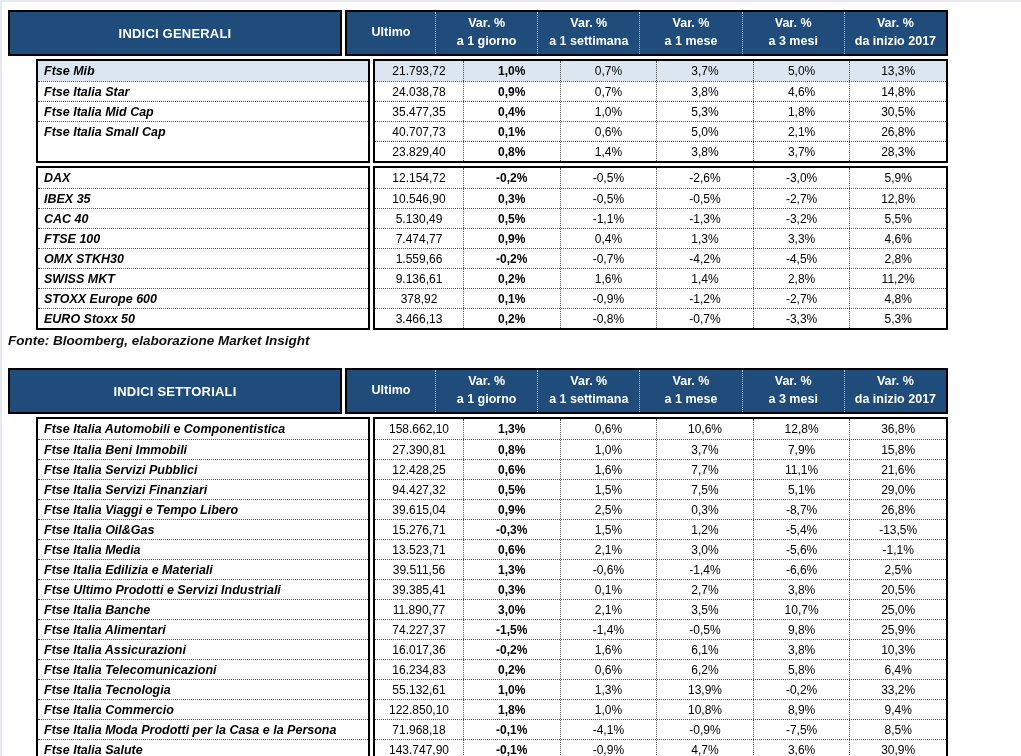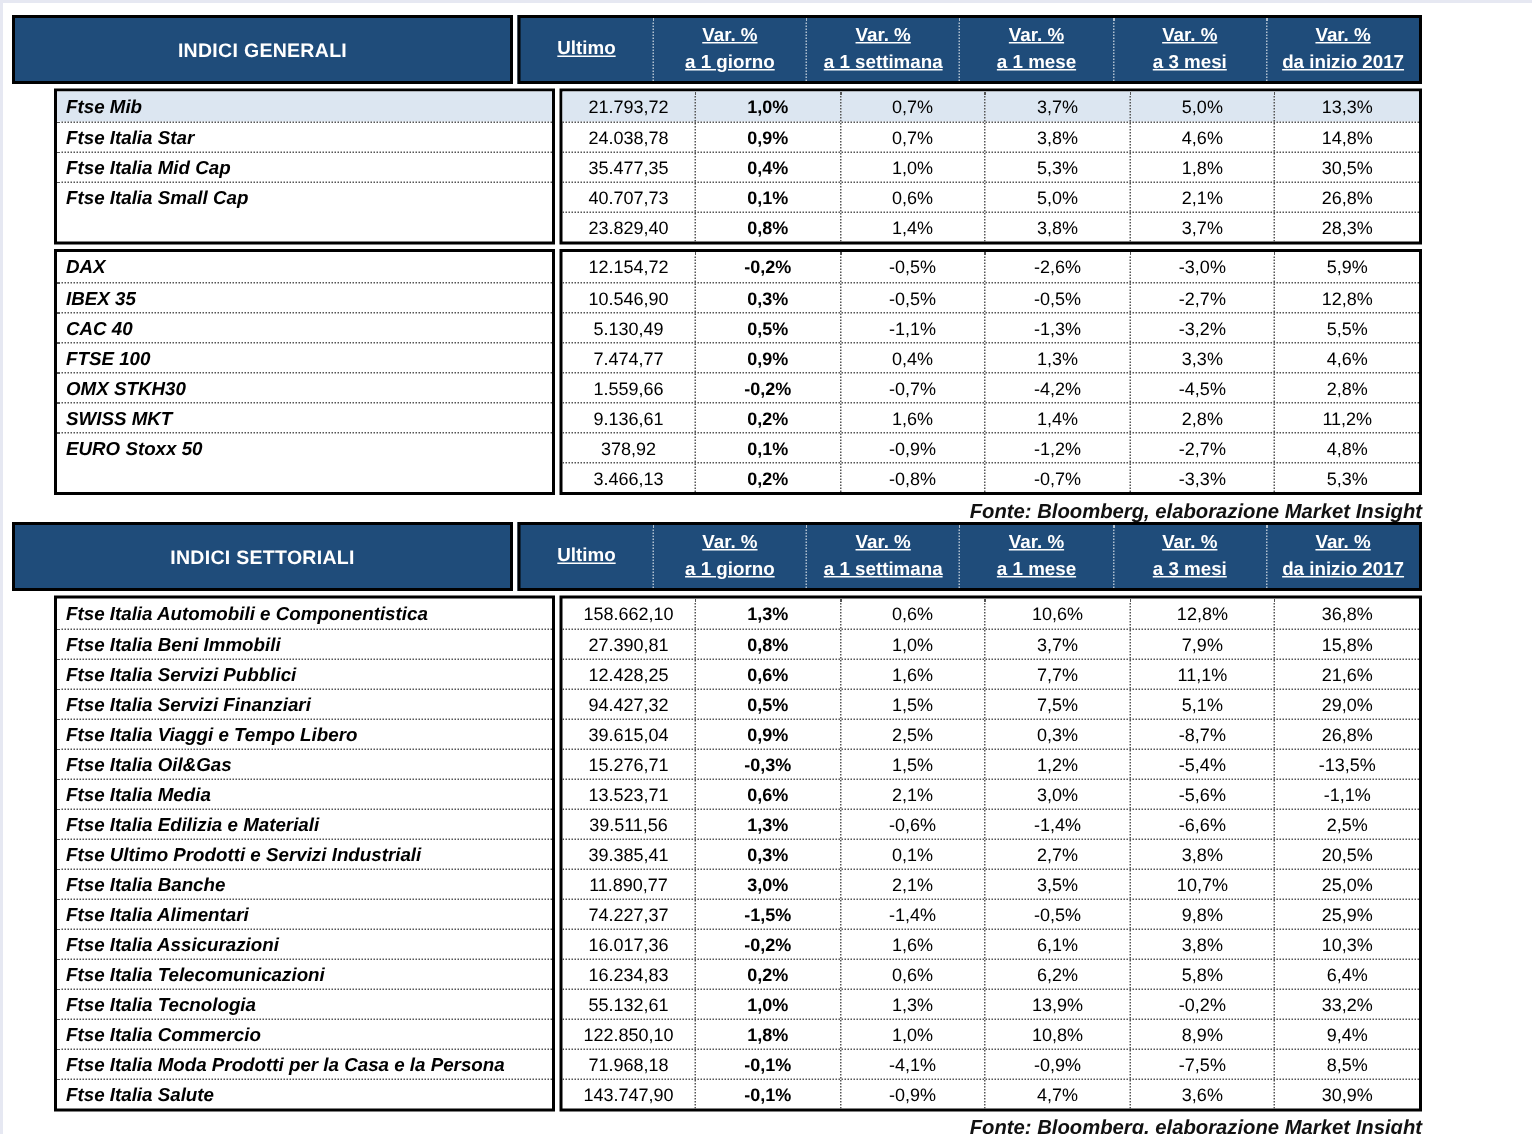--- a/index.html
+++ b/index.html
@@ -44,21 +44,20 @@
     display: flex;
     align-items: center;
     justify-content: center;
     font-weight: bold;
     font-size: 13px;
     letter-spacing: .2px;
   }
   .hgrid {
     display: grid;
     grid-template-columns: 88px repeat(5, 1fr);
-    text-decoration: underline;
   }
   .hcell {
     display: flex;
     flex-direction: column;
     align-items: center;
     justify-content: center;
     gap: 4px;
     font-weight: bold;
     font-size: 12.5px;
     line-height: 1.1;
@@ -92,22 +91,22 @@
     justify-content: center;
     font-size: 12px;
     color: #000;
     border-left: 1px dotted #555;
   }
   .dcell.first { border-left: none; }
   .dcell.bold { font-weight: bold; }
   .hl { background: #DCE6F1; }
   .source-note {
     width: 940px;
-    margin: 3px 0 0 8px;
-    text-align: right;
+    margin: 3px 0 20px 8px;
+    text-align: left;
     font-style: italic;
     font-weight: 600;
     font-size: 13.5px;
     color: #111;
   }
 </style>
 </head>
 <body>
 
 <div class="page">
@@ -191,20 +190,21 @@
         </div>
       </div>
       <div class="trow">
         <div class="label-box body-box">
           <div class="lcell">DAX</div>
           <div class="lcell sep">IBEX 35</div>
           <div class="lcell sep">CAC 40</div>
           <div class="lcell sep">FTSE 100</div>
           <div class="lcell sep">OMX STKH30</div>
           <div class="lcell sep">SWISS MKT</div>
+          <div class="lcell sep">STOXX Europe 600</div>
           <div class="lcell sep">EURO Stoxx 50</div>
         </div>
         <div class="data-box body-box">
           <div class="drow">
             <div class="dcell first">12.154,72</div>
             <div class="dcell bold">-0,2%</div>
             <div class="dcell">-0,5%</div>
             <div class="dcell">-2,6%</div>
             <div class="dcell">-3,0%</div>
             <div class="dcell">5,9%</div>

